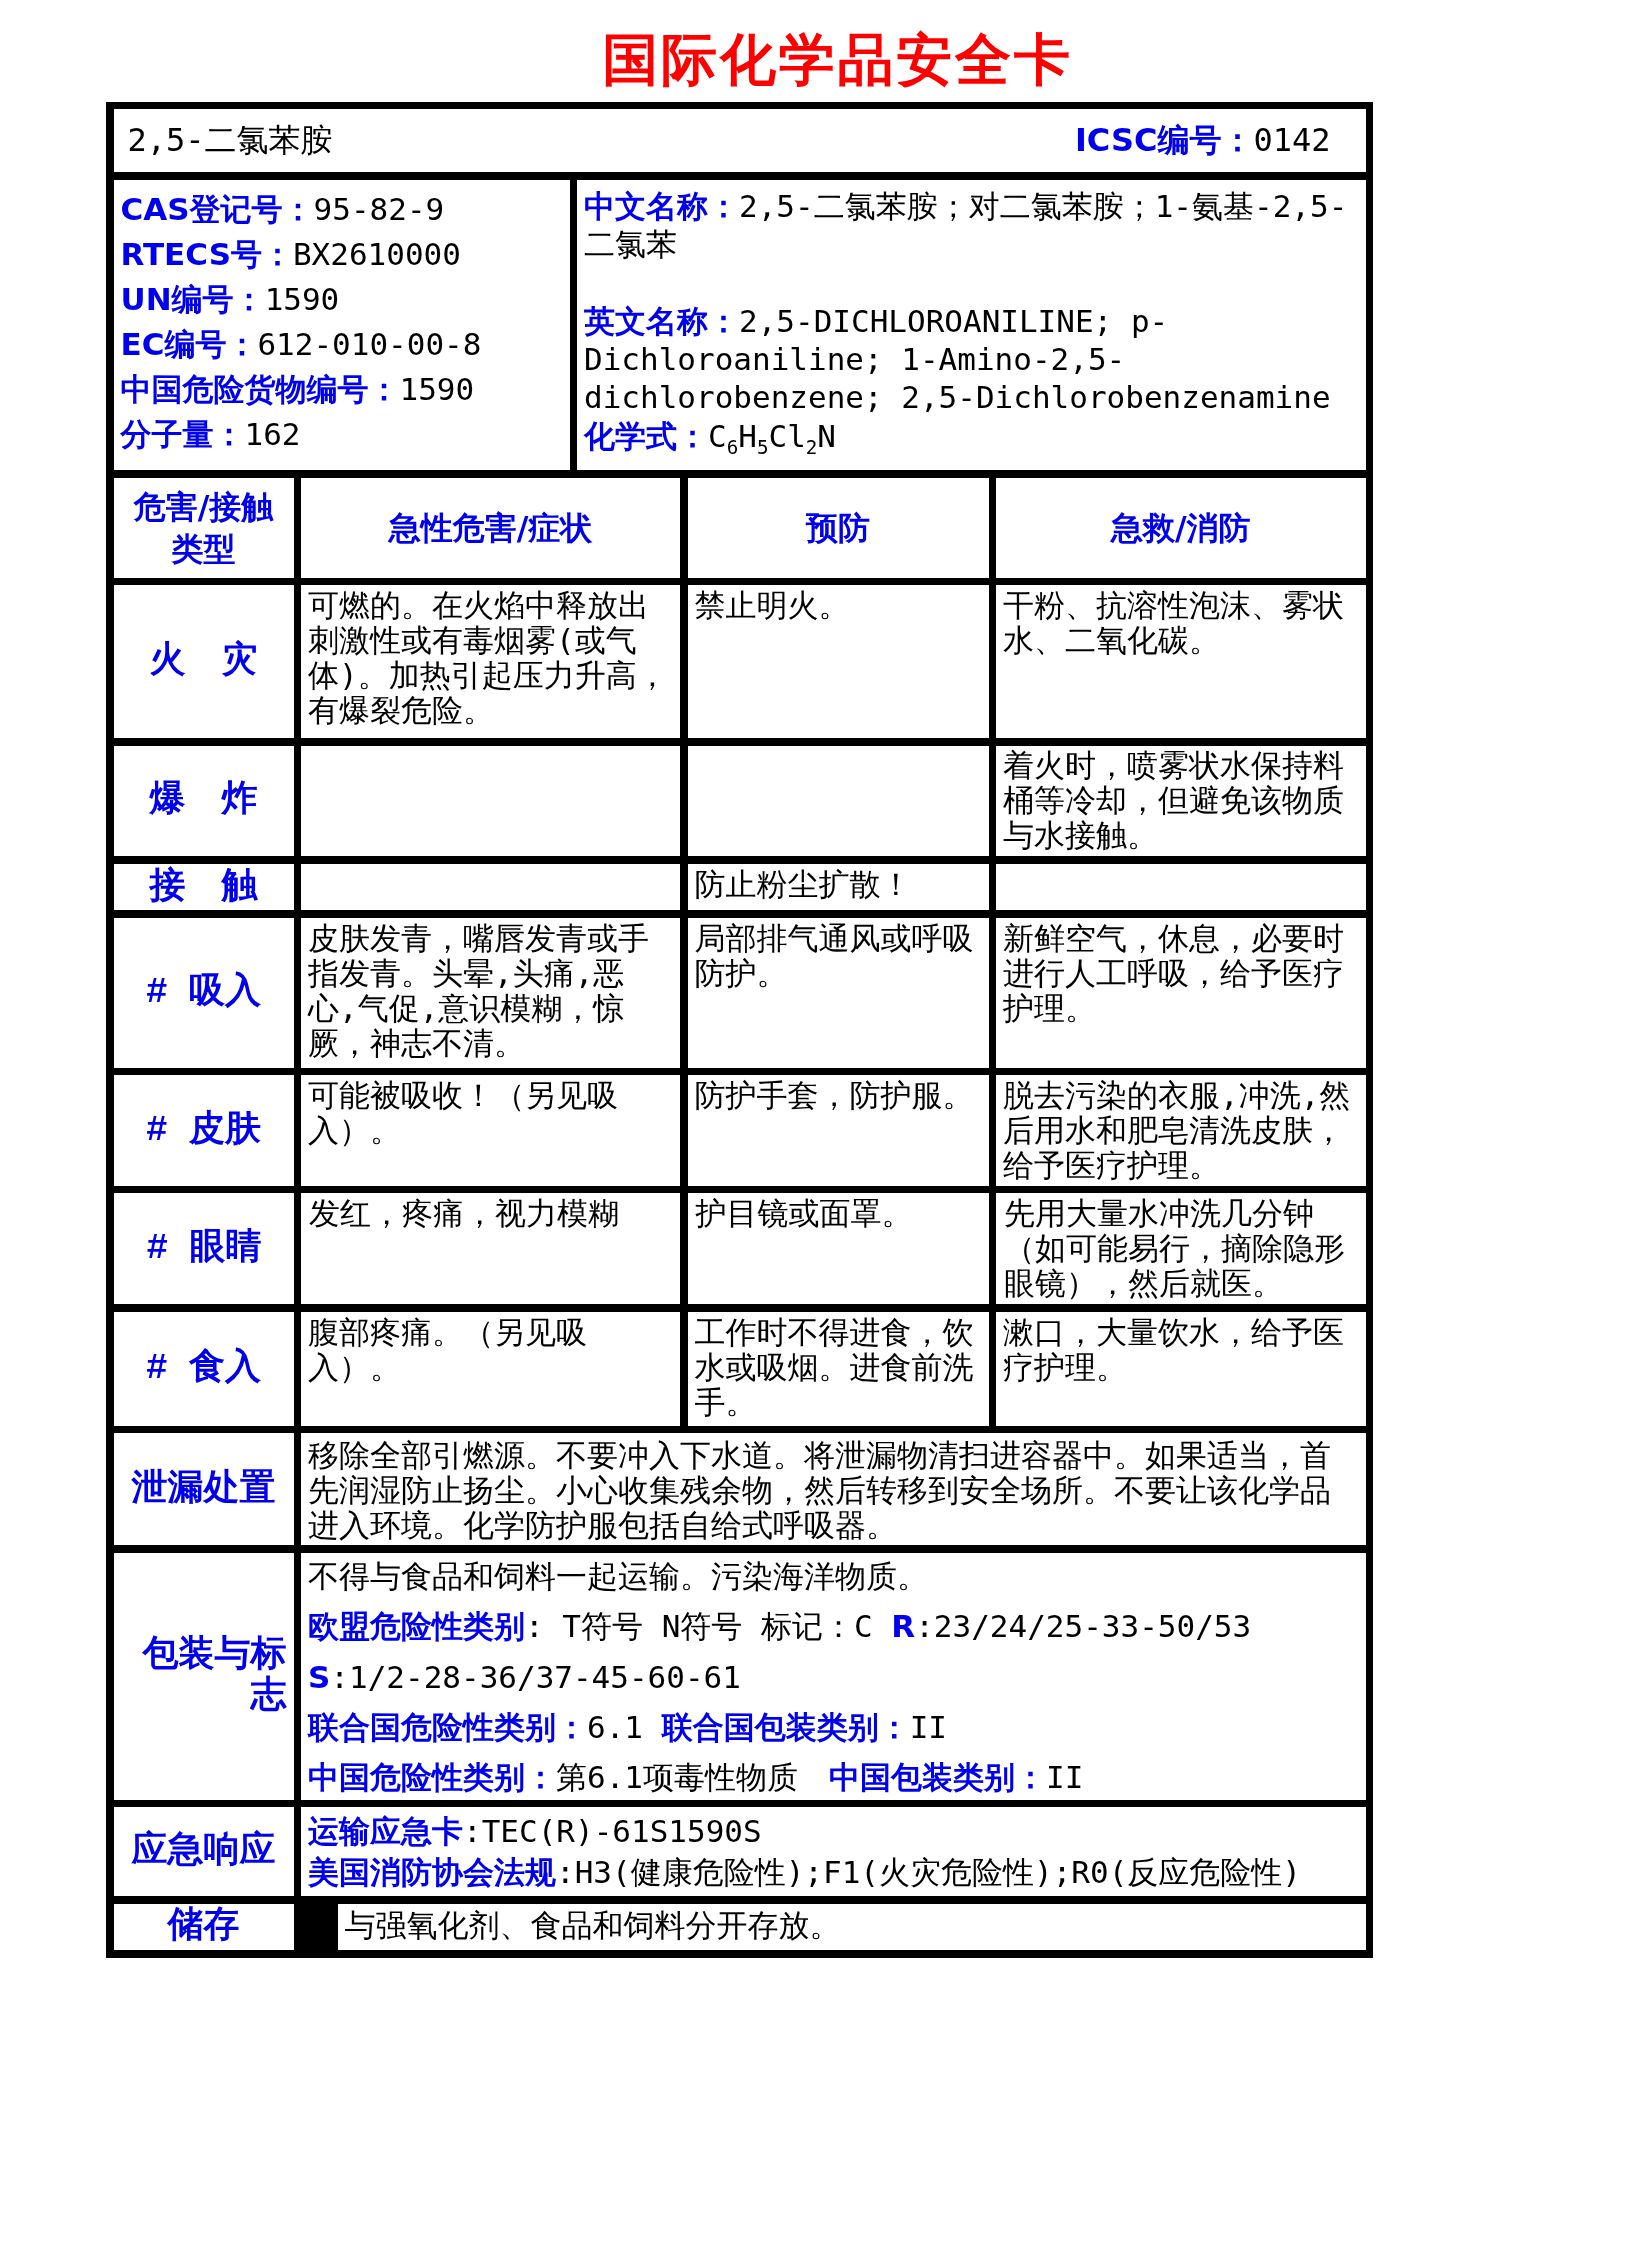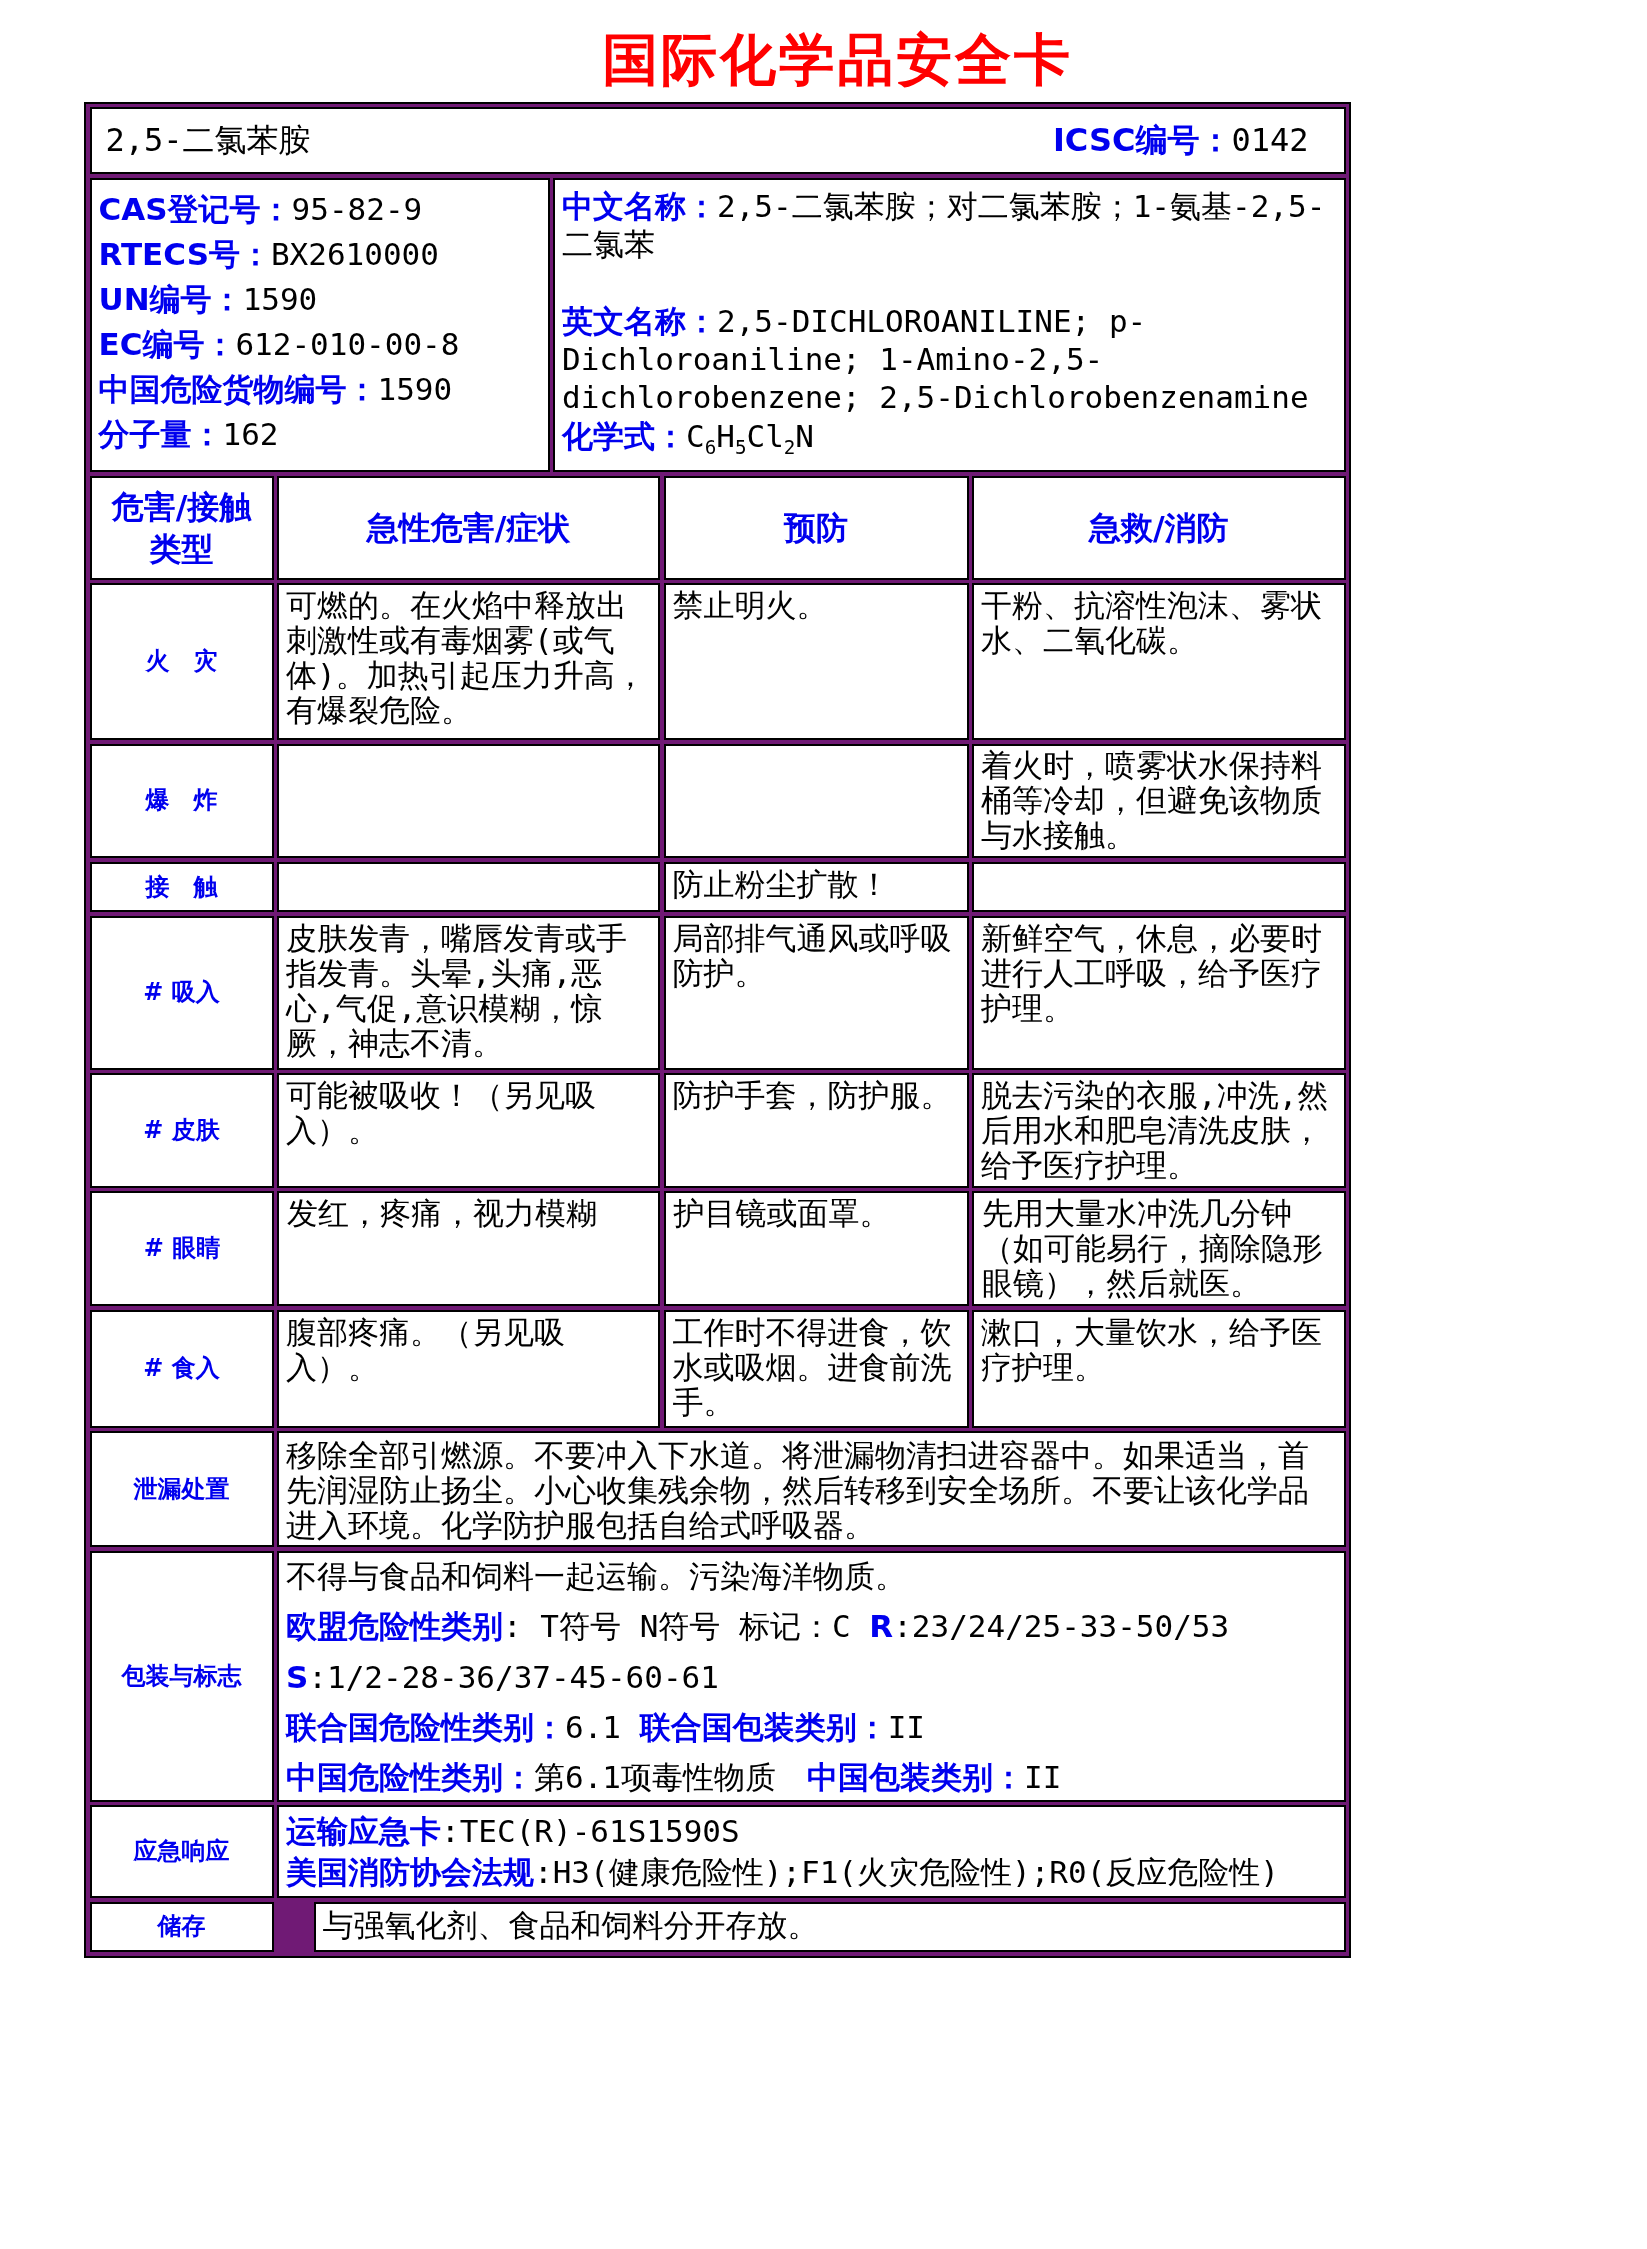--- a/index.html
+++ b/index.html
@@ -21,25 +21,25 @@
     width: 1267px;
     text-align: center;
     color: var(--red);
     font-family: "DejaVu Serif", "Liberation Serif", serif;
     font-weight: bold;
     font-size: 56px;
     line-height: 65px;
     letter-spacing: 2.8px;
   }
   .card {
-    margin-left: 84px;
+    margin-left: 106px;
     width: 1267px;
     border: 2.8px solid var(--ink);
     padding: 3.5px;
-    background: #701a75;
+    background: #000000;
   }
   .row { display: flex; gap: 3.5px; margin-bottom: 3.5px; }
   .row:last-child { margin-bottom: 0; gap: 40px; }
   .cell {
     border: 2.1px solid var(--ink);
     background: #fff;
     padding: 2.8px 7px;
     font-size: 31px;
     line-height: 35px;
   }
@@ -67,21 +67,21 @@
 
   
   .col-type { width: 184px; flex: 0 0 184px; display: flex; align-items: center; justify-content: center; text-align: center; }
   .col-sym  { width: 383px; flex: 0 0 383px; }
   .col-prev { width: 305px; flex: 0 0 305px; }
   .col-aid  { flex: 1 1 auto; min-width: 0; }
 
   .header-row .cell { display: flex; align-items: center; justify-content: center; text-align: center; min-height: 104px; }
   .header-row .hdr { font-size: 32px; line-height: 42px; }
 
-  .type-label { font-size: 24px; line-height: 41px; }
+  .type-label { font-size: 36px; line-height: 41px; font-family: Liberation Mono, monospace; }
 
   .h-fire .cell      { min-height: 157px; }
   .h-explosion .cell { min-height: 111px; }
   .h-contact .cell   { min-height: 48px; }
   .h-inhale .cell    { min-height: 154px; }
   .h-skin .cell      { min-height: 114px; }
   .h-eyes .cell      { min-height: 115px; padding-left: 8px; }
   .h-ingest .cell    { min-height: 118px; }
 
   

